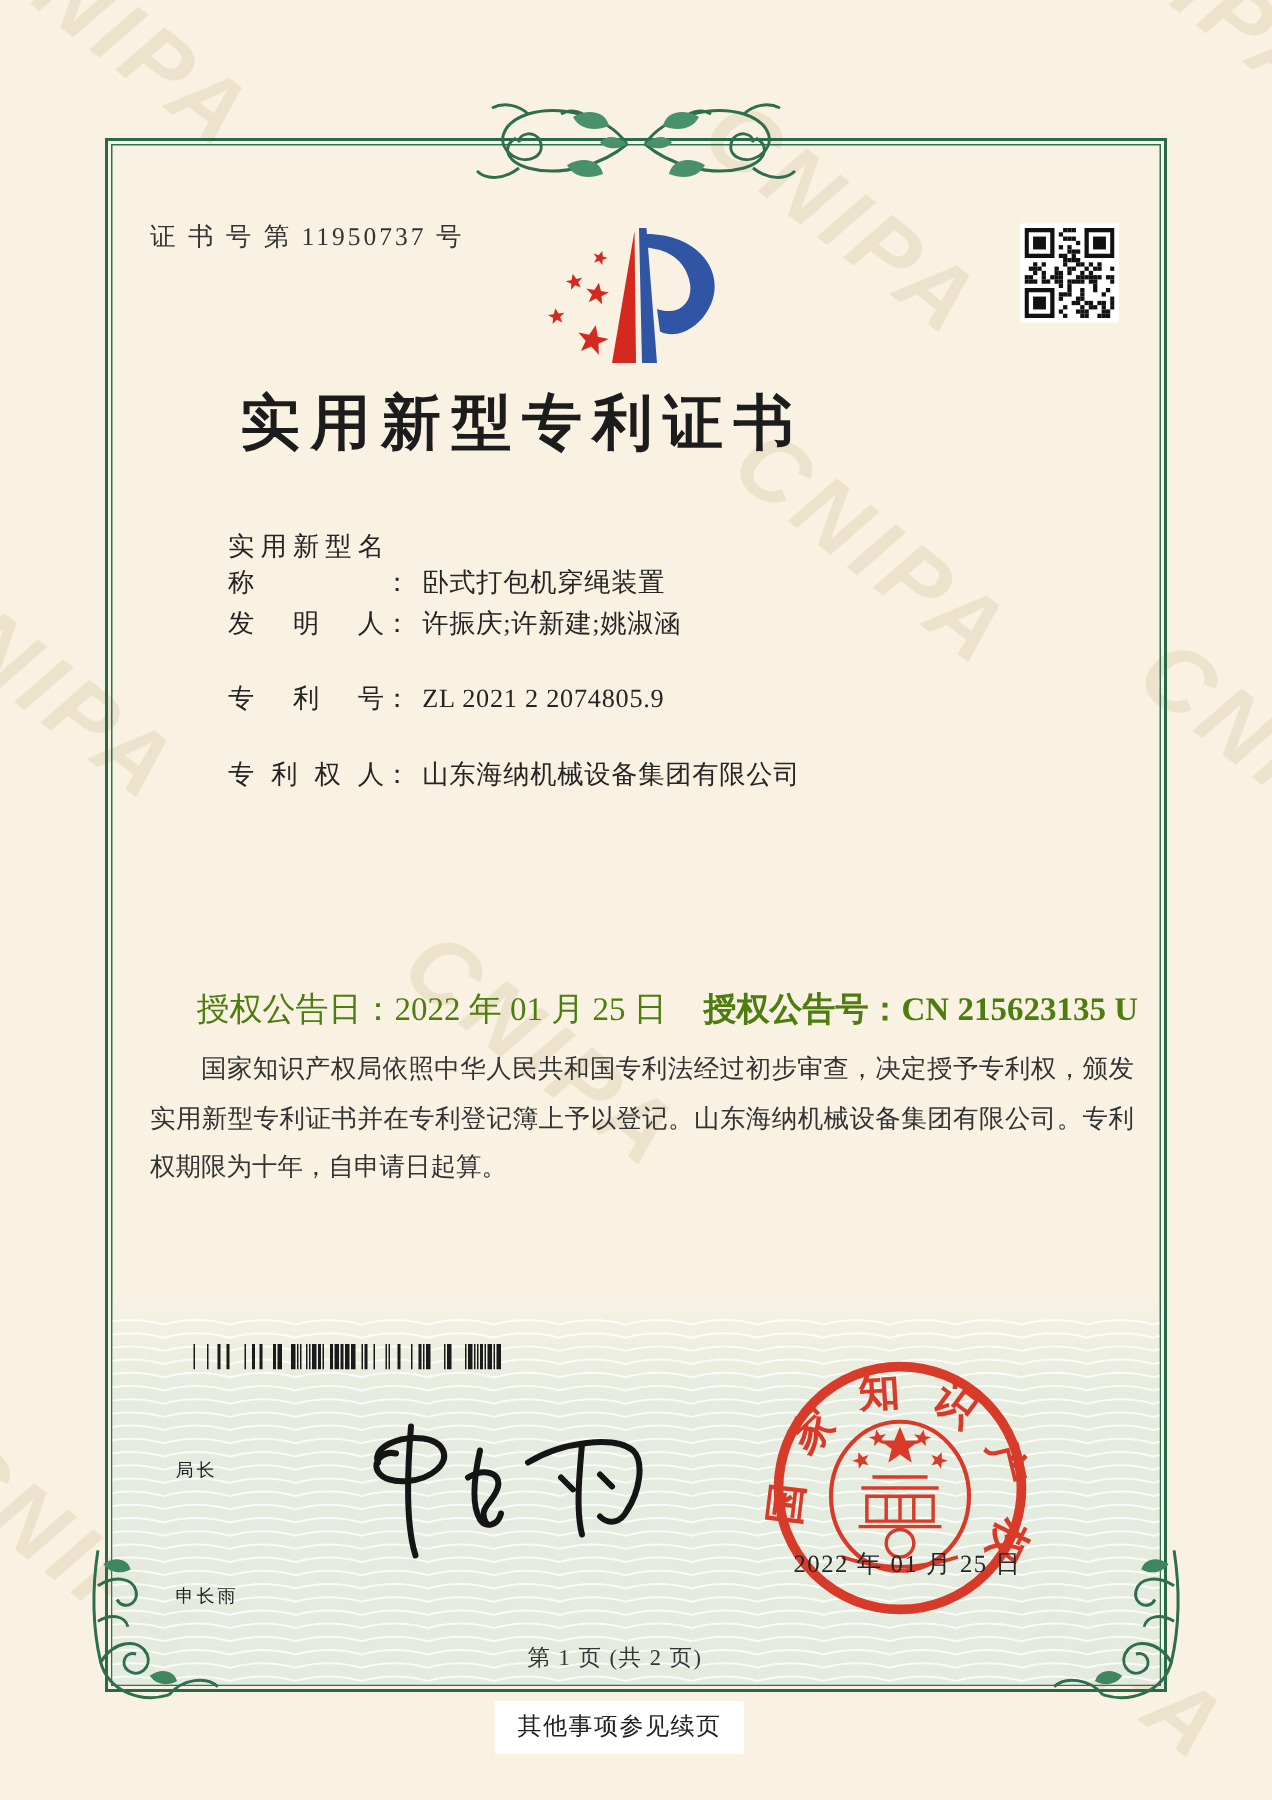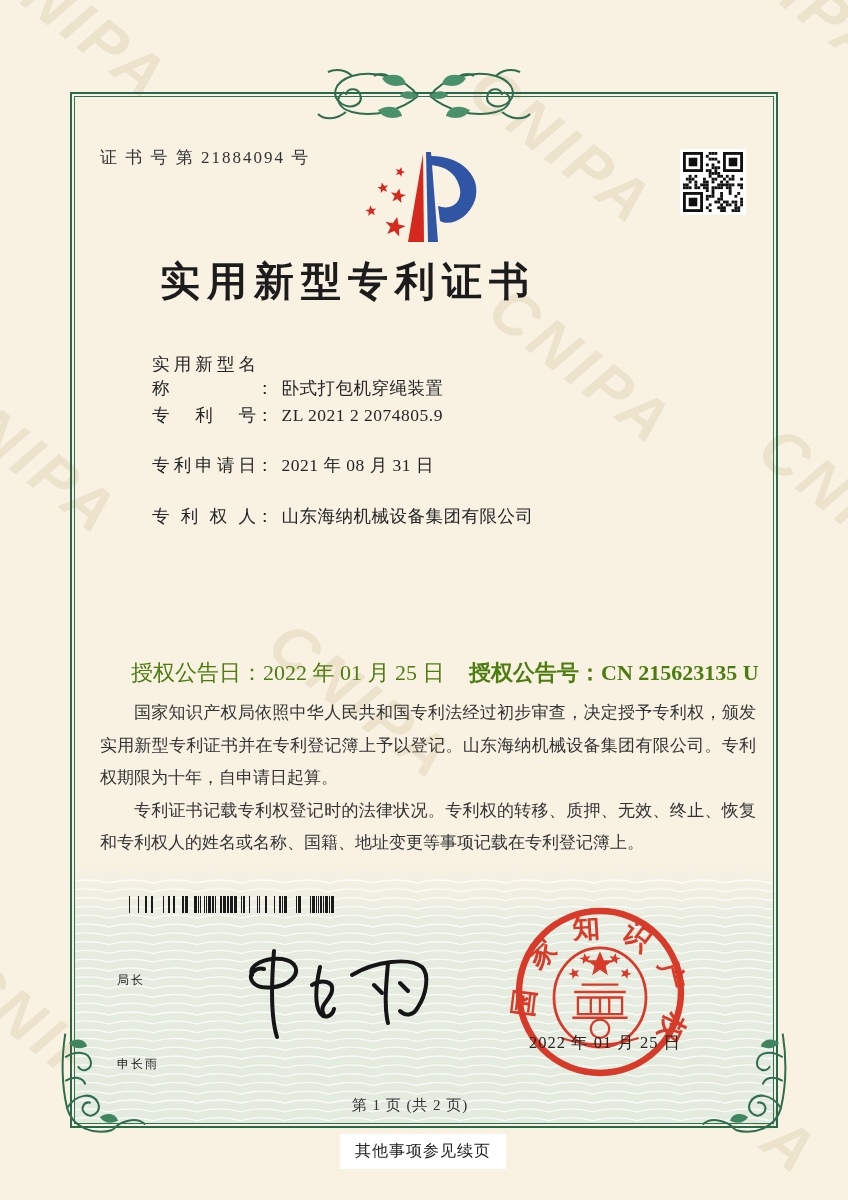--- a/index.html
+++ b/index.html
@@ -78,21 +78,21 @@
 
   .seal{position:absolute;left:508px;top:900px;width:184px;height:184px;z-index:3;opacity:0.94;}
   .seal-date{
     position:absolute;left:515px;top:1032px;width:180px;z-index:4;
     text-align:center;font-size:16.5px;letter-spacing:1px;color:#242424;white-space:nowrap;
   }
 
   .page-no{position:absolute;left:0;width:820px;top:1096px;z-index:2;text-align:center;font-size:15px;color:#333;letter-spacing:1px;}
   .cont-note{
     position:absolute;left:330px;top:1134px;z-index:2;
-    background:#ffffff;padding:7px 15px;font-size:16px;color:#222;letter-spacing:1px;margin-left:10px;
+    background:#ffffff;padding:7px 15px;font-size:16px;color:#222;letter-spacing:1px;
   }
 
   svg{display:block;}
 </style>
 </head>
 <body>
 
 <div class="page">
 
   <div class="wm" style="left:-30px;top:-15px">CNIPA</div>
@@ -174,21 +174,21 @@
           <path d="M12,14 C20,8 30,10 32,18 C24,22 16,20 12,14 Z"></path>
           <path d="M46,96 C54,90 64,92 66,100 C58,104 50,102 46,96 Z"></path>
         </g>
       </g>
     </svg>
     <svg class="orn-br" width="100" height="115" viewBox="0 0 110 120">
       <use href="#ornCorner"></use>
     </svg>
   </div>
 
-  <div class="cert-no">证 书 号 第 21884094 号</div>
+  <div class="cert-no">证 书 号 第 11950737 号</div>
 
   <svg class="logo" width="130" height="105" viewBox="0 0 130 105">
     <defs>
       <path id="st" d="M0,-9 L2.6,-2.8 L9,-2.8 L3.8,1.1 L5.3,7.3 L0,3.6 L-5.3,7.3 L-3.8,1.1 L-9,-2.8 L-2.6,-2.8 Z"></path>
     </defs>
     <g fill="#d5281e">
       <use href="#st" transform="translate(42,28) scale(0.55) rotate(18)"></use>
       <use href="#st" transform="translate(25,44) scale(0.62) rotate(-12)"></use>
       <use href="#st" transform="translate(40,52) scale(0.85) rotate(10)"></use>
       <use href="#st" transform="translate(13,67) scale(0.62) rotate(-8)"></use>
@@ -336,40 +336,39 @@
     </g>
   </svg>
 
   <div class="title">实用新型专利证书</div>
 
   <div class="fields">
     <div class="frow">
       <span class="f-label">实用新型名称</span><span class="f-colon">：</span><span class="f-value">卧式打包机穿绳装置</span>
     </div>
     <div class="frow">
-      <span class="f-label">专利号</span><span class="f-colon">：</span><span class="f-value">ZL 2021 2 2074805.9</span>
+      <span class="f-label">发明人</span><span class="f-colon">：</span><span class="f-value">许振庆;许新建;姚淑涵</span>
     </div>
     <div class="frow">
-      <span class="f-label">专利申请日</span><span class="f-colon">：</span><span class="f-value">2021 年 08 月 31 日</span>
+      <span class="f-label">专利号</span><span class="f-colon">：</span><span class="f-value">ZL 2021 2 2074805.9</span>
     </div>
     <div class="frow">
       <span class="f-label">专利权人</span><span class="f-colon">：</span><span class="f-value">山东海纳机械设备集团有限公司</span>
     </div>
   </div>
 
   <div class="grant-row">
     <span>授权公告日</span><span>：</span><span>2022 年 01 月 25 日</span>
     <span class="grant-right">
       <span>授权公告号</span><span>：</span><span>CN 215623135 U</span>
     </span>
   </div>
 
   <div class="paras">
     <p>国家知识产权局依照中华人民共和国专利法经过初步审查，决定授予专利权，颁发实用新型专利证书并在专利登记簿上予以登记。山东海纳机械设备集团有限公司。专利权期限为十年，自申请日起算。</p>
-    <p>专利证书记载专利权登记时的法律状况。专利权的转移、质押、无效、终止、恢复和专利权人的姓名或名称、国籍、地址变更等事项记载在专利登记簿上。</p>
   </div>
 
   <svg class="barcode" viewBox="0 0 216 17">
       <g id="bar-mods" fill="#1a1a1a">
         <rect x="9" y="0" width="1" height="17"></rect>
         <rect x="18" y="0" width="1" height="17"></rect>
         <rect x="25" y="0" width="2" height="17"></rect>
         <rect x="31" y="0" width="2" height="17"></rect>
         <rect x="43" y="0" width="1" height="17"></rect>
         <rect x="48" y="0" width="2" height="17"></rect>

